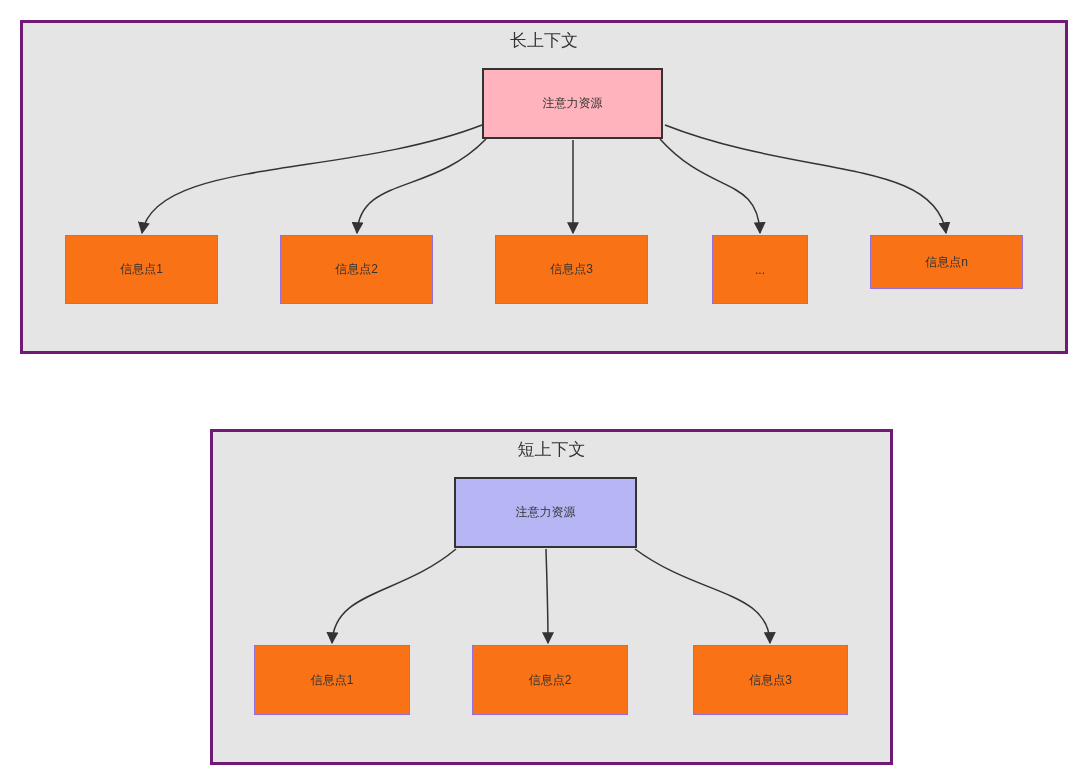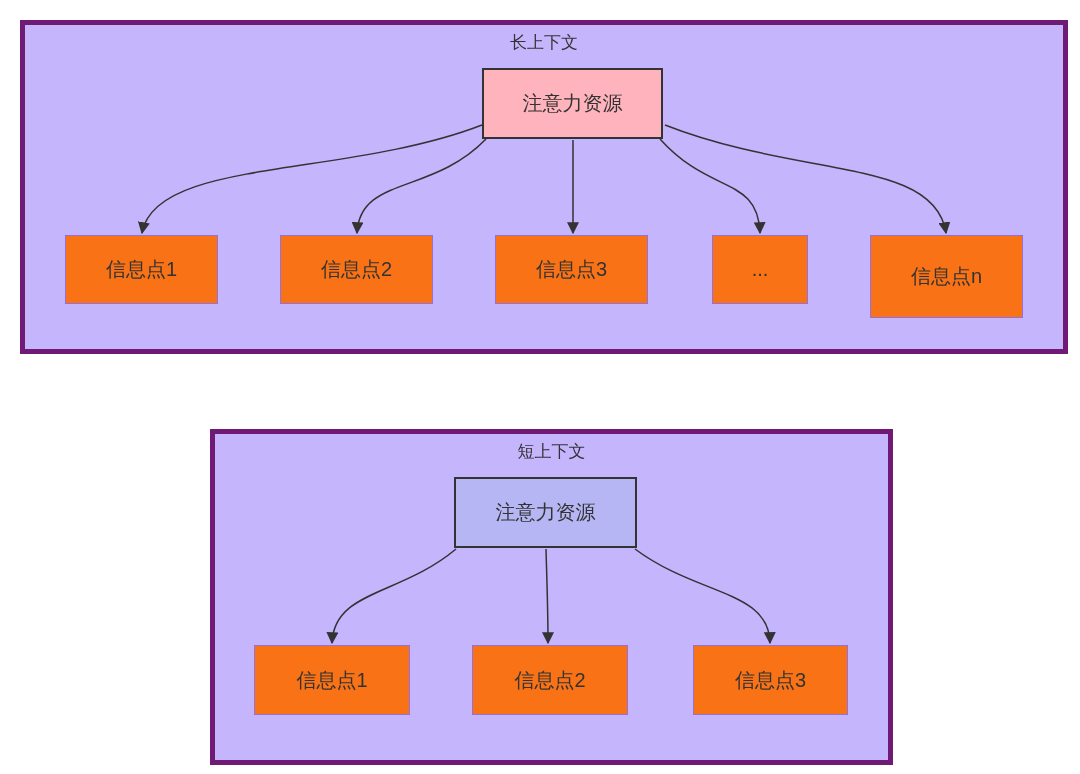--- a/index.html
+++ b/index.html
@@ -7,40 +7,40 @@
     position: relative;
     width: 1080px;
     height: 774px;
     font-family: "Liberation Sans", sans-serif;
     color: #333333;
     overflow: hidden;
     background: #ffffff;
   }
   .group {
     position: absolute;
-    background: #c4b5fd;
-    border: 5px solid #701a75;
+    background: #e5e5e5;
+    border: 3px solid #701a75;
     box-sizing: border-box;
   }
   .group-title {
     position: absolute;
     left: 0;
     right: 0;
     top: 6px;
     text-align: center;
     font-size: 17px;
     color: #333333;
   }
   .node {
     position: absolute;
     display: flex;
     align-items: center;
     justify-content: center;
     box-sizing: border-box;
-    font-size: 20px;
+    font-size: 12px;
     color: #333333;
     text-align: center;
   }
   .root-node {
     border: 2px solid #333333;
   }
   .child-node {
     background: #f97316;
     border: 1px solid #9370db;
   }
@@ -86,21 +86,21 @@
     <path class="edge" d="M 546,549 C 547,585 548,610 548,643" marker-end="url(#arrowhead)"></path>
     <path class="edge" d="M 635,549 C 698,596 769,590 770,643" marker-end="url(#arrowhead)"></path>
   </svg>
 
   <div class="node root-node" style="left: 482px; top: 68px; width: 181px; height: 71px; background: rgb(255, 179, 188);">注意力资源</div>
 
   <div class="node child-node" style="left:65px; top:235px; width:153px; height:69px;">信息点1</div>
   <div class="node child-node" style="left:280px; top:235px; width:153px; height:69px;">信息点2</div>
   <div class="node child-node" style="left:495px; top:235px; width:153px; height:69px;">信息点3</div>
   <div class="node child-node" style="left:712px; top:235px; width:96px; height:69px;">...</div>
-  <div class="node child-node" style="left:870px; top:235px; width:153px; height:83px;">信息点n</div>
+  <div class="node child-node" style="left:870px; top:235px; width:153px; height:54px;">信息点n</div>
 
   <div class="node root-node" style="left: 454px; top: 477px; width: 183px; height: 71px; background: rgb(182, 182, 245);">注意力资源</div>
 
   <div class="node child-node" style="left:254px; top:645px; width:156px; height:70px;">信息点1</div>
   <div class="node child-node" style="left:472px; top:645px; width:156px; height:70px;">信息点2</div>
   <div class="node child-node" style="left:693px; top:645px; width:155px; height:70px;">信息点3</div>
 
 </div>
 
 </body></html>

